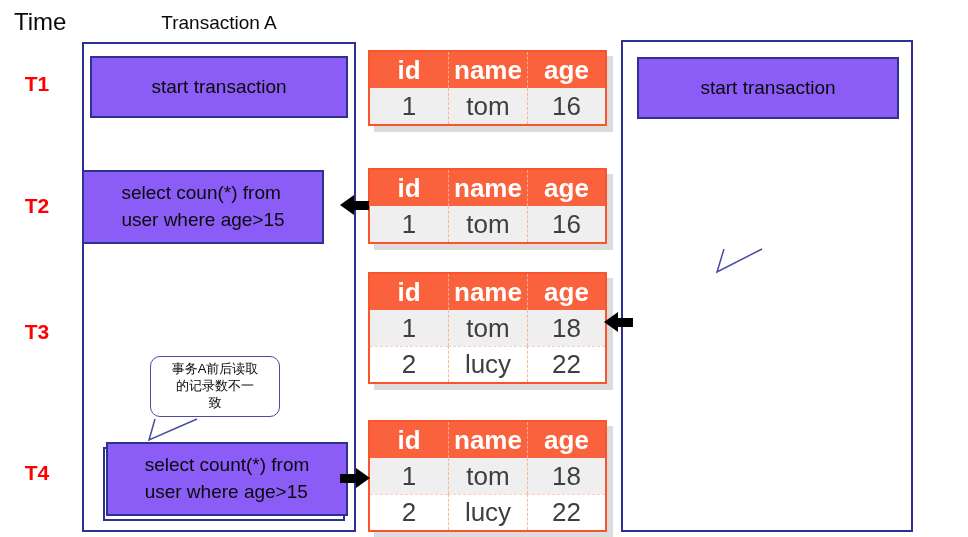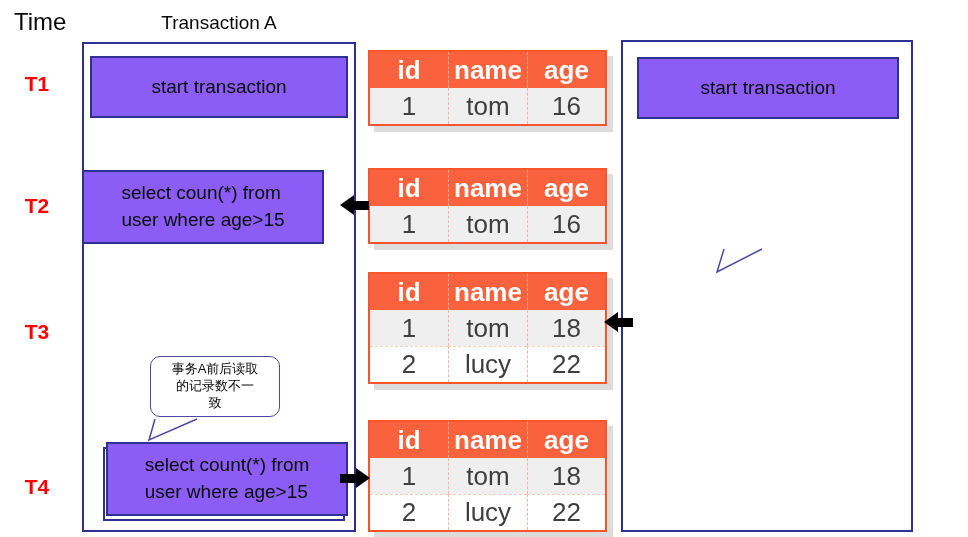--- a/index.html
+++ b/index.html
@@ -63,21 +63,21 @@
 <body>
 
 <div class="canvas">
 
   <div class="abs time-label" style="left:14px;top:8px;">Time</div>
   <div class="abs title" style="left:82px;top:12px;width:274px;">Transaction A</div>
 
   <div class="abs tmark" style="left:16px;top:72px;">T1</div>
   <div class="abs tmark" style="left:16px;top:194px;">T2</div>
   <div class="abs tmark" style="left:16px;top:320px;">T3</div>
-  <div class="abs tmark" style="left:16px;top:475px;">T4</div>
+  <div class="abs tmark" style="left:16px;top:461px;">T4</div>
 
   <div class="abs frame" style="left:82px;top:42px;width:270px;height:486px;"></div>
   <div class="abs frame" style="left:621px;top:40px;width:288px;height:488px;"></div>
 
   <div class="abs sbox" style="left:90px;top:56px;width:254px;height:58px;">start transaction</div>
   <div class="abs sbox" style="left:82px;top:170px;width:238px;height:70px;">select coun(*) from
 user where age&gt;15</div>
   <div class="abs shadow-frame" style="left:103px;top:447px;width:238px;height:70px;"></div>
   <div class="abs sbox" style="left:106px;top:442px;width:238px;height:70px;">select count(*) from
 user where age&gt;15</div>

